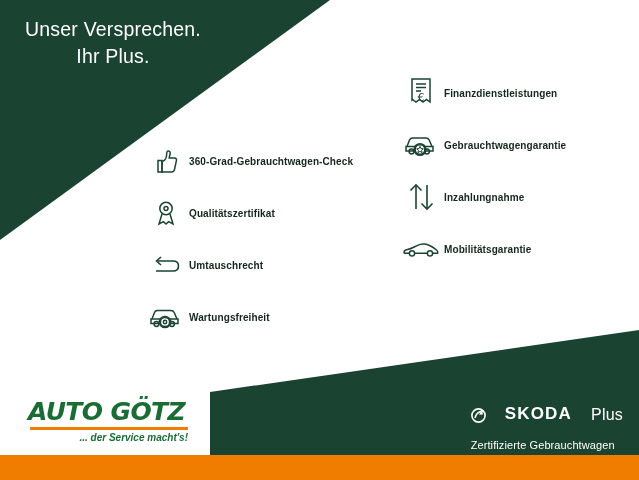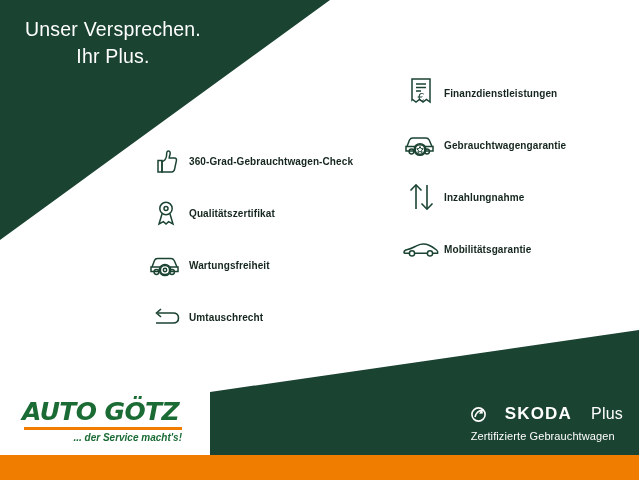--- a/index.html
+++ b/index.html
@@ -97,21 +97,21 @@
     font-size: 10px;
     font-weight: bold;
     color: #14261d;
     letter-spacing: 0.1px;
     white-space: nowrap;
   }
 
   
   .dealer {
     position: absolute;
-    left: 22px;
+    left: 28px;
     top: 398px;
     width: 180px;
   }
   .dealer-name {
     font-family: "DejaVu Sans", sans-serif;
     font-size: 25px;
     font-weight: bold;
     font-style: italic;
     color: #1b6b35;
     letter-spacing: -0.6px;
@@ -136,39 +136,39 @@
   
   .skoda {
     position: absolute;
     right: 16px;
     top: 404px;
     text-align: left;
     color: #ffffff;
   }
   .skoda-row {
     display: flex;
-    align-items: center;
+    align-items: flex-end;
     gap: 19px;
   }
   .skoda-wordmark {
     font-size: 17px;
     font-weight: bold;
     letter-spacing: 1.2px;
     color: #ffffff;
   }
   .skoda-plus {
     font-size: 16px;
     font-weight: normal;
     letter-spacing: 0.2px;
     color: #ffffff;
   }
   .skoda-sub {
     font-size: 11px;
     color: #ffffff;
-    margin-top: 6px;
+    margin-top: 15px;
     letter-spacing: 0.1px;
   }
   .skoda-arrow {
     width: 15px;
     height: 17px;
     color: #ffffff;
   }
 </style>
 </head>
 <body>
@@ -200,46 +200,46 @@
       <span class="ico">
         <svg width="34" height="34" viewBox="0 0 34 34" fill="none" stroke="currentColor" stroke-width="1.5">
           <circle cx="17" cy="12.5" r="6.2"></circle>
           <circle cx="17" cy="12.5" r="2"></circle>
           <path d="M13 18 L10 28 L14.4 25.6 L17 28 L19.6 25.6 L24 28 L21 18"></path>
         </svg>
       </span>
       <span class="lbl">Qualitätszertifikat</span>
     </div>
 
+
+    <div class="feature">
+      <span class="ico">
+        <svg width="34" height="30" viewBox="0 0 34 30" fill="none" stroke="currentColor" stroke-width="1.6">
+          <path d="M9 11 L24 11 C28 11 29.5 13.5 29.5 16 C29.5 18.8 27.5 21 24 21 L7 21"></path>
+          <path d="M12 7 L7.5 11 L12 15"></path>
+        </svg>
+      </span>
+      <span class="lbl">Umtauschrecht</span>
+    </div>
 
     <div class="feature">
       <span class="ico">
         <svg width="38" height="34" viewBox="0 0 38 34" fill="none" stroke="currentColor" stroke-width="1.5">
           <path d="M5 19 L7.5 12.5 C8 11.2 9 10.5 10.4 10.5 L24 10.5 C25.5 10.5 26.5 11.2 27.2 12.5 L30 19"></path>
           <path d="M4 19 L31 19 L31 23.5 L4 23.5 Z"></path>
           <circle cx="9.5" cy="24" r="2.4"></circle>
           <circle cx="25" cy="24" r="2.4"></circle>
           <circle cx="18" cy="22" r="5.6" fill="#ffffff"></circle>
           <circle cx="18" cy="22" r="4.6"></circle>
           <circle cx="18" cy="22" r="1.7"></circle>
         </svg>
       </span>
       <span class="lbl">Wartungsfreiheit</span>
     </div>
 
-    <div class="feature">
-      <span class="ico">
-        <svg width="34" height="30" viewBox="0 0 34 30" fill="none" stroke="currentColor" stroke-width="1.6">
-          <path d="M9 11 L24 11 C28 11 29.5 13.5 29.5 16 C29.5 18.8 27.5 21 24 21 L7 21"></path>
-          <path d="M12 7 L7.5 11 L12 15"></path>
-        </svg>
-      </span>
-      <span class="lbl">Umtauschrecht</span>
-    </div>
-
   </div>
 
   <div class="col col-right">
 
     <div class="feature">
       <span class="ico">
         <svg width="34" height="36" viewBox="0 0 34 36" fill="none" stroke="currentColor" stroke-width="1.5">
           <path d="M8 4 L26 4 L26 27 L22.5 24.5 L19 27 L15.5 24.5 L12 27 L8.5 24.5 L8 25 Z"></path>
           <path d="M12 9 L22 9 M12 12.5 L22 12.5 M12 16 L17 16"></path>
           <text x="17" y="26" font-family="DejaVu Sans, sans-serif" font-size="11" fill="currentColor" stroke="none" text-anchor="middle">€</text>

